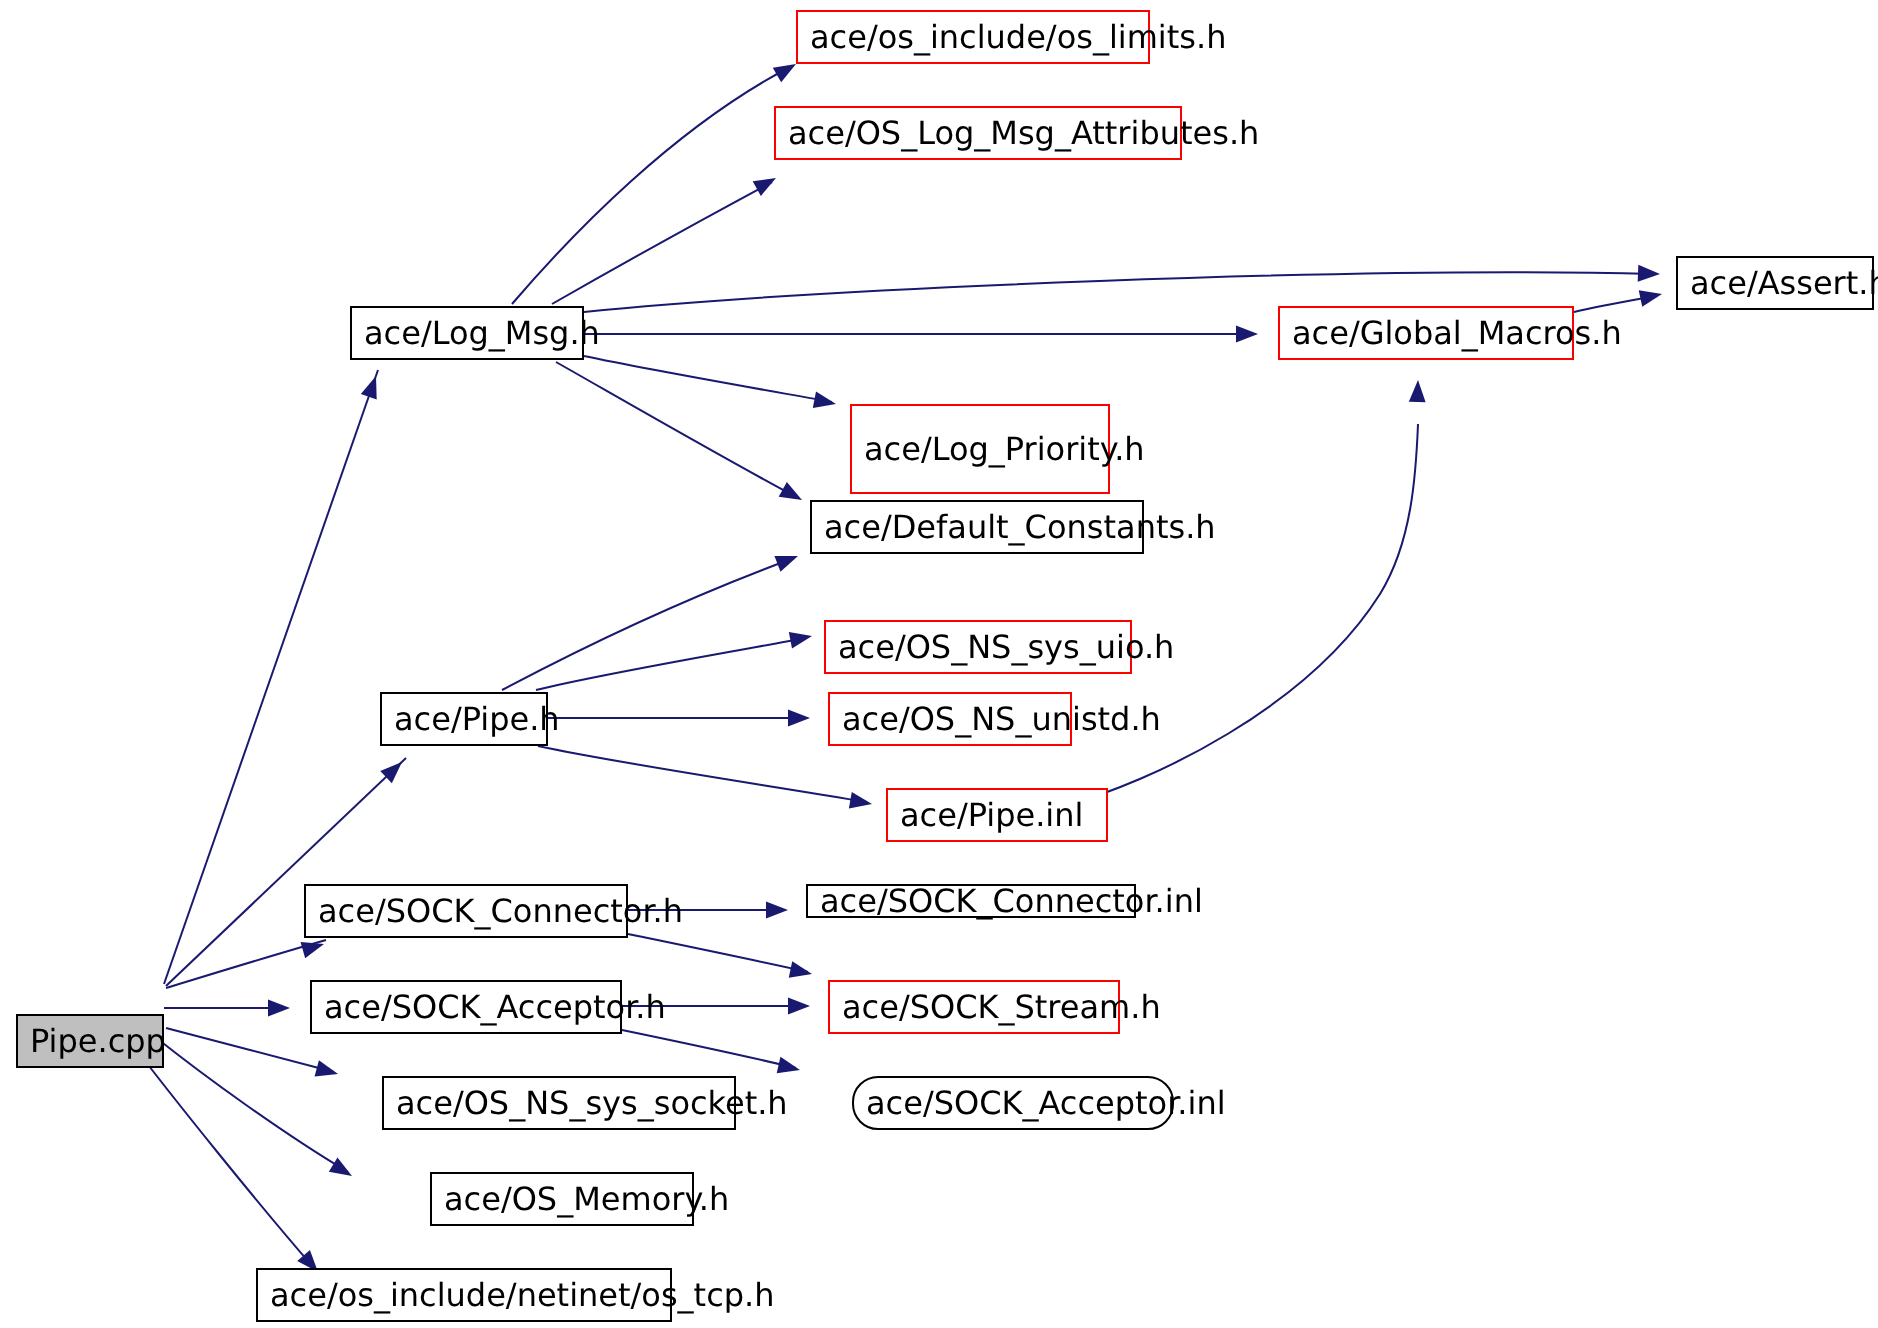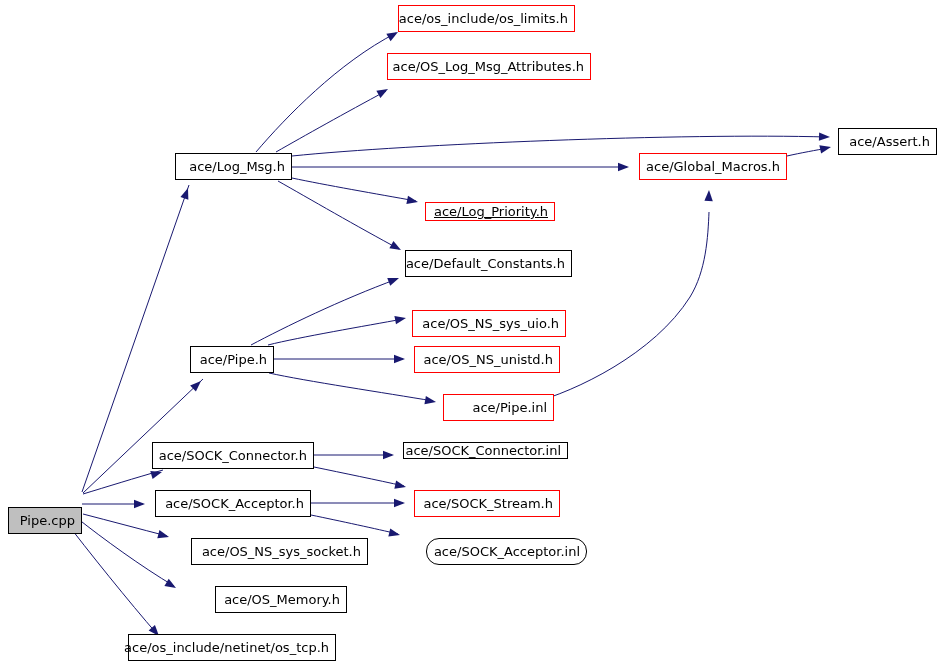--- a/index.html
+++ b/index.html
@@ -23,24 +23,24 @@
     top: 0;
     width: 939px;
     height: 664px;
     pointer-events: none;
   }
   .node {
     position: absolute;
     box-sizing: border-box;
     display: flex;
     align-items: center;
-    justify-content: flex-end;
+    justify-content: flex-start;
     background: #ffffff;
     border: 1px solid #000000;
-    font-size: 13px;
+    font-size: 16px;
     color: #000000;
     white-space: nowrap;
     letter-spacing: 0px;
     line-height: 1;
     padding: 0 6px;
   }
   .node.red {
     border-color: #ff0000;
   }
   .node.current {
@@ -112,33 +112,33 @@
       </div>
       <div class="node red" style="left: 387px; top: 53px; width: 204px; height: 27px;">
         <span>ace/OS_Log_Msg_Attributes.h</span>
       </div>
       <div class="node" style="left: 838px; top: 128px; width: 99px; height: 27px;">
         <span>ace/Assert.h</span>
       </div>
       <div class="node red" style="left: 639px; top: 153px; width: 148px; height: 27px;">
         <span>ace/Global_Macros.h</span>
       </div>
-      <div class="node red" style="left: 425px; top: 202px; width: 130px; height: 19px; text-decoration: underline;">
+      <div class="node red" style="left: 425px; top: 202px; width: 130px; height: 45px;">
         <span>ace/Log_Priority.h</span>
       </div>
       <div class="node" style="left: 405px; top: 250px; width: 167px; height: 27px;">
         <span>ace/Default_Constants.h</span>
       </div>
       <div class="node red" style="left: 412px; top: 298px; width: 154px; height: 27px; margin-top: 12px;">
         <span>ace/OS_NS_sys_uio.h</span>
       </div>
       <div class="node" style="left: 190px; top: 346px; width: 84px; height: 27px;">
         <span>ace/Pipe.h</span>
       </div>
-      <div class="node red" style="left: 414px; top: 346px; width: 146px; height: 27px;">
+      <div class="node red" style="left: 414px; top: 346px; width: 122px; height: 27px;">
         <span>ace/OS_NS_unistd.h</span>
       </div>
       <div class="node red" style="left: 443px; top: 394px; width: 111px; height: 27px;">
         <span>ace/Pipe.inl</span>
       </div>
       <div class="node" style="left: 152px; top: 442px; width: 162px; height: 27px;">
         <span>ace/SOCK_Connector.h</span>
       </div>
       <div class="node" style="left: 403px; top: 442px; width: 165px; height: 17px;">
         <span>ace/SOCK_Connector.inl</span>

